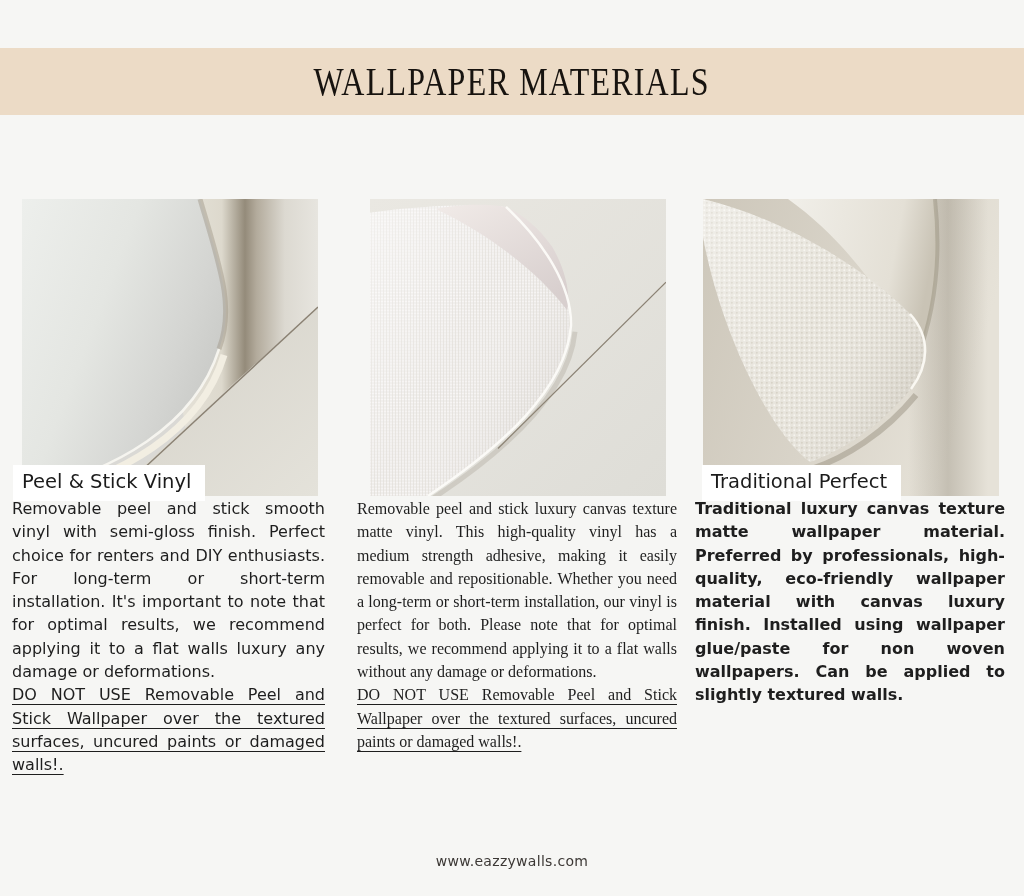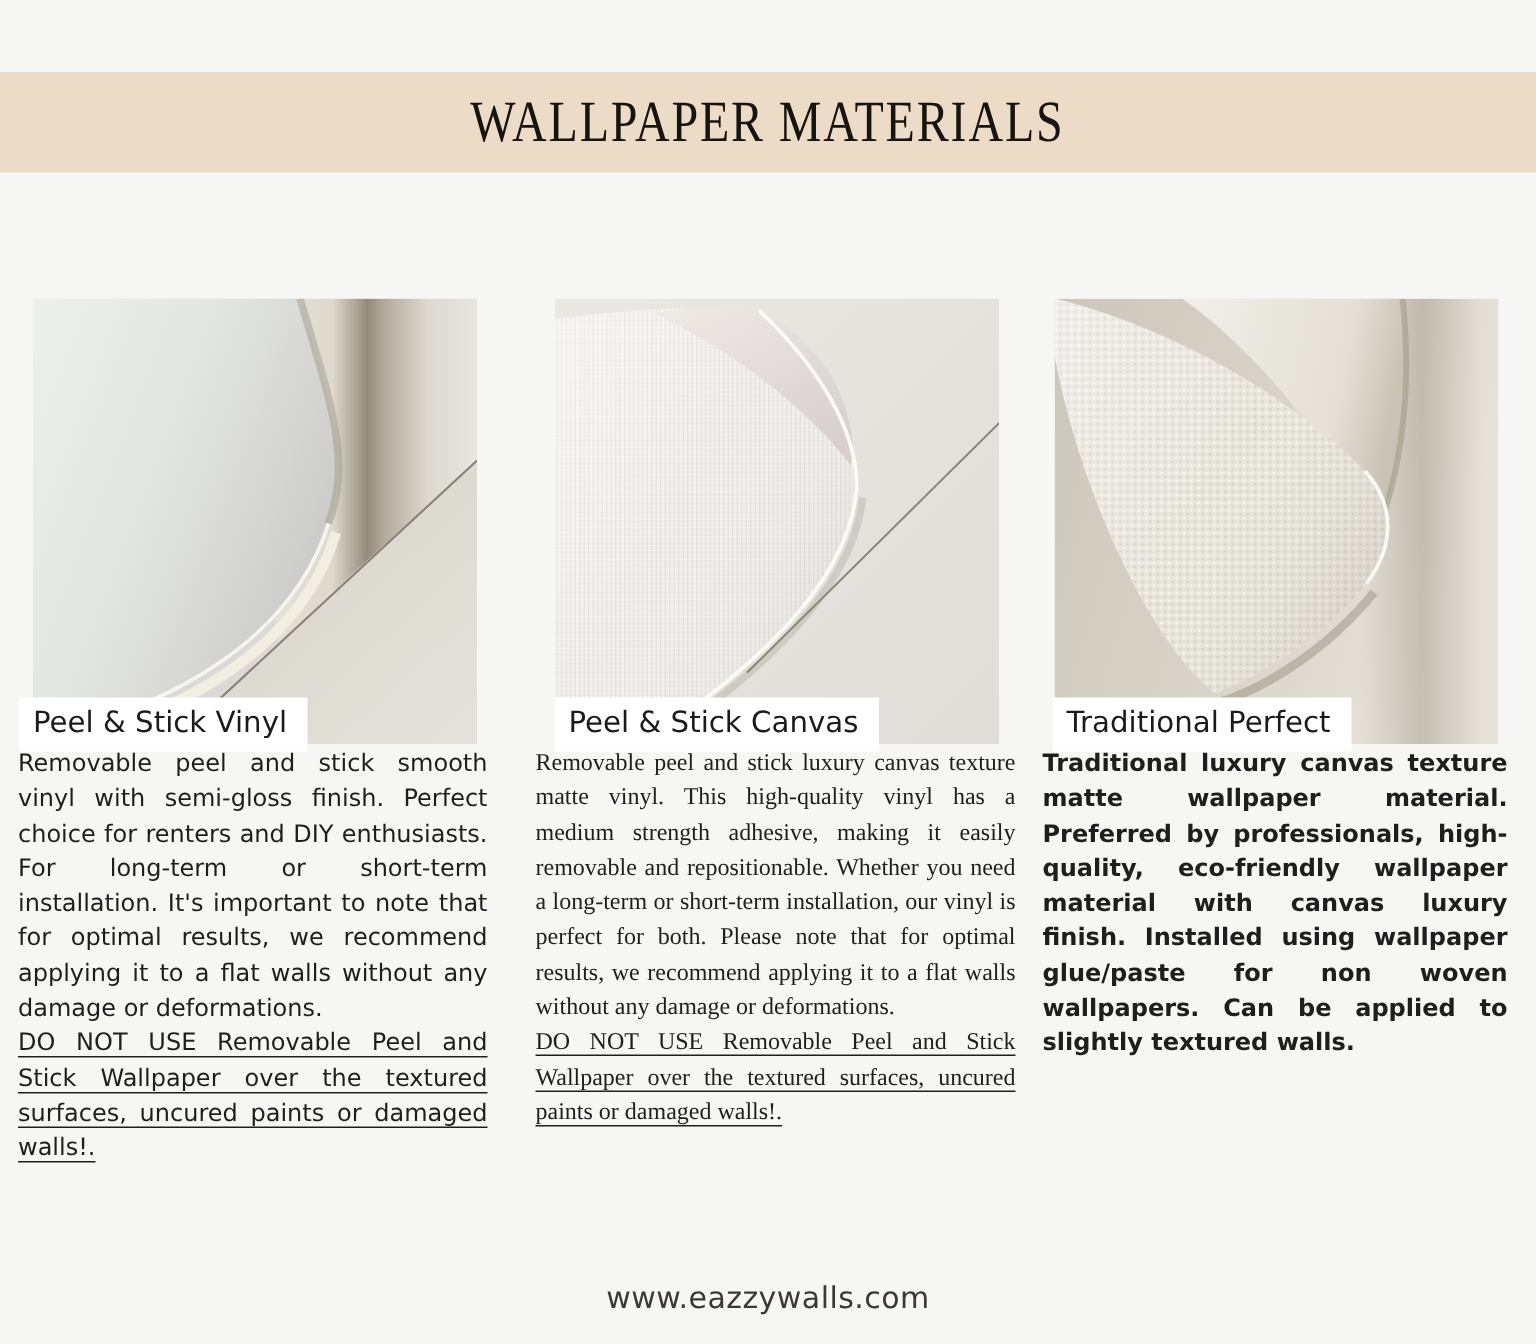--- a/index.html
+++ b/index.html
@@ -19,21 +19,21 @@
 
   .textcol{position:absolute;top:497px;font-size:16px;line-height:23.3px;color:#1e1e1e;
           text-align:justify;}
   .warning{display:block;text-decoration:underline;text-decoration-thickness:1.4px;text-underline-offset:4px;}
 
   .col1-fig{left:22px;}  .col2-fig{left:370px;} .col3-fig{left:703px;}
   .col1-label{left:-9px;} .col2-label{left:0px;} .col3-label{left:-1px;}
   .col1-text{left:12px;width:313px;} .col2-text{left:357px;width:320px;font-family:Liberation Serif, serif;} .col3-text{left:695px;width:310px;font-weight:bold;}
 
   .footer{position:absolute;left:0;top:853px;width:1024px;text-align:center;
-          font-size:20px;letter-spacing:.3px;color:#3c3835;}
+          font-size:14px;letter-spacing:.3px;color:#3c3835;}
 </style>
 </head>
 <body>
 
 <div class="page">
 
   <div class="banner">
     <div class="banner-title">WALLPAPER MATERIALS</div>
   </div>
 
@@ -98,21 +98,20 @@
         </defs>
         <rect width="296" height="300" fill="url(#f2bg)"></rect>
         <line x1="296" y1="84" x2="128" y2="252" stroke="#8b8274" stroke-width="1.3"></line>
         <path d="M205,134 C199,196 136,254 62,303" stroke="#958c7d" stroke-width="5" fill="none" opacity="0.25"></path>
         <path d="M0,14 C40,8 100,4 136,8 C174,44 202,88 201,128 C196,192 132,250 58,300 L0,300 Z" fill="url(#f2tex)"></path>
         <path d="M0,14 C40,8 100,4 136,8 C174,44 202,88 201,128 C196,192 132,250 58,300 L0,300 Z" fill="url(#f2shade)"></path>
         <path d="M66,10 C120,36 168,74 197,112 C201,98 196,72 182,48 C168,28 150,14 136,8 C112,4 86,6 66,10 Z" fill="url(#f2fold)"></path>
         <path d="M136,8 C174,44 202,88 201,128 C196,192 132,250 58,300" stroke="#fcfbf8" stroke-width="2.5" fill="none" opacity="0.95"></path>
       </svg>
     </div>
-    <div class="figure-label col2-label">Peel &amp; Stick Canvas</div>
   </div>
 
   <div class="figure col3-fig">
     <div class="photo">
       <svg viewBox="0 0 296 297" preserveAspectRatio="none">
         <defs>
           <linearGradient id="f3bg" x1="0" y1="0" x2="1" y2="0.3">
             <stop offset="0" stop-color="#cdc7ba"></stop>
               <stop offset="0.55" stop-color="#d9d4c9"></stop>
             <stop offset="1" stop-color="#e6e2d8"></stop>
@@ -145,21 +144,21 @@
         <path d="M213,196 C181,235 141,259 111,269" stroke="#6e644f" stroke-width="6" fill="none" opacity="0.3"></path>
         <path d="M0,0 C75,18 158,65 207,115 C228,138 226,166 208,190 C176,229 136,253 107,263 C68,235 18,135 0,38 Z" fill="url(#f3tex)"></path>
         <path d="M0,0 C75,18 158,65 207,115 C228,138 226,166 208,190 C176,229 136,253 107,263 C68,235 18,135 0,38 Z" fill="url(#f3faceShade)"></path>
         <path d="M207,115 C228,138 226,166 208,190" stroke="#faf8f2" stroke-width="2.5" fill="none"></path>
       </svg>
     </div>
     <div class="figure-label col3-label">Traditional Perfect</div>
   </div>
 
   <div class="textcol col1-text">
-    <span>Removable peel and stick smooth vinyl with semi-gloss finish. Perfect choice for renters and DIY enthusiasts. For long-term or short-term installation. It's important to note that for optimal results, we recommend applying it to a flat walls without any damage or deformations.</span>
+    <span>Removable peel and stick smooth vinyl with semi-gloss finish. Perfect choice for renters and DIY enthusiasts. For long-term or short-term installation. It's important to note that for optimal results, we recommend applying it to a flat walls luxury any damage or deformations.</span>
     <span class="warning">DO NOT USE Removable Peel and Stick Wallpaper over the textured surfaces, uncured paints or damaged walls!.</span>
   </div>
 
   <div class="textcol col2-text">
     <span>Removable peel and stick luxury canvas texture matte vinyl. This high-quality vinyl has a medium strength adhesive, making it easily removable and repositionable. Whether you need a long-term or short-term installation, our vinyl is perfect for both. Please note that for optimal results, we recommend applying it to a flat walls without any damage or deformations.</span>
     <span class="warning">DO NOT USE Removable Peel and Stick Wallpaper over the textured surfaces, uncured paints or damaged walls!.</span>
   </div>
 
   <div class="textcol col3-text">
     <span>Traditional luxury canvas texture matte wallpaper material. Preferred by professionals, high-quality, eco-friendly wallpaper material with canvas luxury finish. Installed using wallpaper glue/paste for non woven wallpapers. Can be applied to slightly textured walls.</span>

